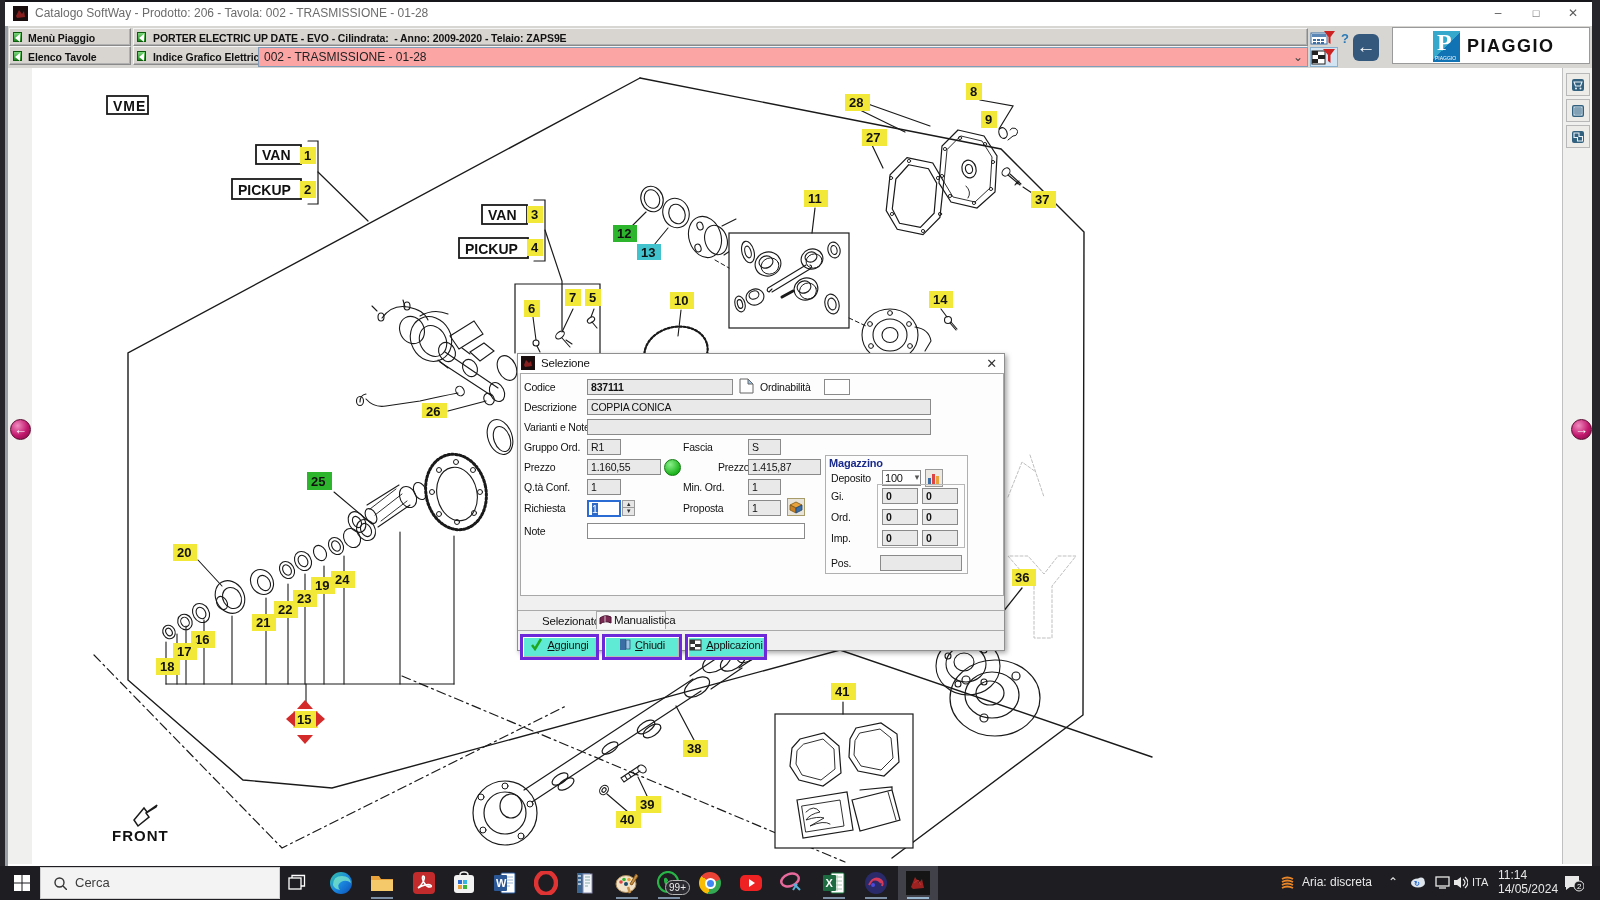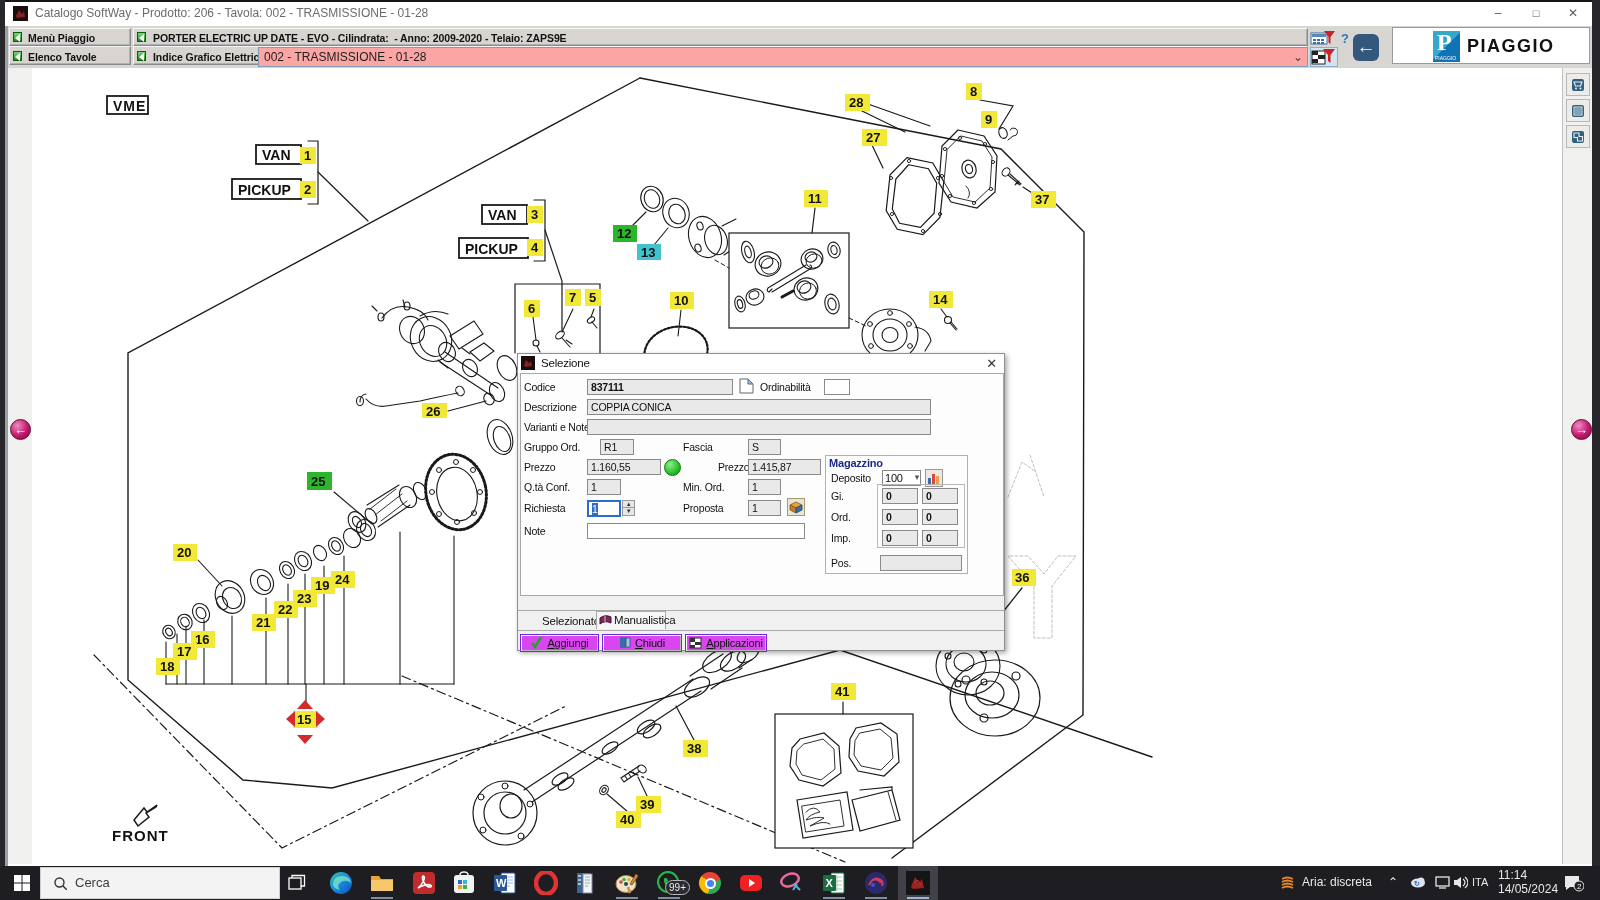--- a/index.html
+++ b/index.html
@@ -31,21 +31,21 @@
 #rgut{left:1562px;top:68px;width:30px;height:796px;background:#f0f0ee;border-left:1px solid #c0c0c0;}
 .navcirc{width:21px;height:21px;border-radius:50%;background:radial-gradient(circle at 35% 30%,#f08cc0 0%,#c2186e 55%,#7a0a3e 100%);border:1px solid #5a0830;color:#fff;text-align:center;line-height:19px;font-size:13px;font-weight:bold;}
 .sideico{width:24px;height:23px;border:1px solid #b8b8b8;background:#edece9;color:#2e5a7c;font-size:13px;text-align:center;line-height:22px;}
 
 #taskbar{left:0;top:866px;width:1600px;height:34px;background:#1d1d22;}
 #search{left:40px;top:867px;width:240px;height:32px;background:#f3f3f3;color:#3c3c3c;font-size:13px;border:1px solid #cfcfcf;}
 .tico{top:871px;width:24px;height:24px;}
 .uline{top:897px;height:2px;background:#7d8fa5;}
 .trayt{color:#e8e8e8;font-size:12px;}
 .fld{white-space:nowrap;overflow:hidden;height:16px;background:#e9e9e9;border:1px solid #8a8a8a;font-size:10.5px;padding:0 3px;line-height:14px;color:#111;}
-.btn{white-space:nowrap;overflow:hidden;height:18px;background:#d946ef;border:1px solid #6d28d9;box-shadow:inset 1px 1px 0 #fff, inset -1px -1px 0 #b8b8b8;font-size:11px;text-align:center;line-height:16px;color:#111;}
+.btn{white-space:nowrap;overflow:hidden;height:26px;background:#5eead4;border:3px solid #6d28d9;box-shadow:inset 1px 1px 0 #fff, inset -1px -1px 0 #b8b8b8;font-size:11px;text-align:center;line-height:16px;color:#111;}
 </style></head>
 <body>
 <div id="page">
 
 <svg class="abs" style="left:32px;top:68px;" width="1530" height="796" viewBox="32 68 1530 796">
 <g fill="none" stroke="#1a1a1a" stroke-width="1.4" stroke-linecap="round">
 
 <polyline points="640,78 128,353 128,680 243,780 332,788 840,650 1152,757"></polyline>
 <polyline points="640,78 1001,149 1084,232 1083,715 892,858"></polyline>
 
@@ -463,21 +463,21 @@
             <path d="M1 1 h8 l5 5 v9 h-13 z" fill="#fff" stroke="#666"></path>
             <path d="M9 1 v5 h5 z" fill="#9cc3e5" stroke="#666"></path>
           </svg></div>
   <div class="abs" style="left:236px;top:5px;">Ordinabilità</div>
   <div class="abs fld" style="left:300px;top:3px;width:26px;background:#fff;">&nbsp;</div>
   <div class="abs" style="left:0;top:25px;">Descrizione</div>
   <div class="abs fld" style="left:63px;top:23px;width:344px;">COPPIA CONICA</div>
   <div class="abs" style="left:0;top:45px;">Varianti e Note</div>
   <div class="abs fld" style="left:63px;top:43px;width:344px;">&nbsp;</div>
   <div class="abs" style="left:0;top:65px;">Gruppo Ord.</div>
-  <div class="abs fld" style="left:76px;top:63px;width:34px;">R1</div>
+  <div class="abs fld" style="left:63px;top:63px;width:34px;">R1</div>
   <div class="abs" style="left:159px;top:65px;">Fascia</div>
   <div class="abs fld" style="left:224px;top:63px;width:33px;">S</div>
   <div class="abs" style="left:0;top:85px;">Prezzo</div>
   <div class="abs fld" style="left:63px;top:83px;width:74px;">1.160,55</div>
   <div class="abs" style="left:140px;top:83px;width:17px;height:17px;border-radius:50%;background:radial-gradient(circle at 35% 30%,#8af08a,#1db41d 70%);border:1px solid #0d7a0d;"></div>
   <div class="abs" style="left:159px;top:85px;margin-left:35px;">Prezzo Ivato</div>
   <div class="abs fld" style="left:224px;top:83px;width:73px;">1.415,87</div>
   <div class="abs" style="left:0;top:105px;">Q.tà Conf.</div>
   <div class="abs fld" style="left:63px;top:103px;width:34px;">1</div>
   <div class="abs" style="left:159px;top:105px;">Min. Ord.</div>

